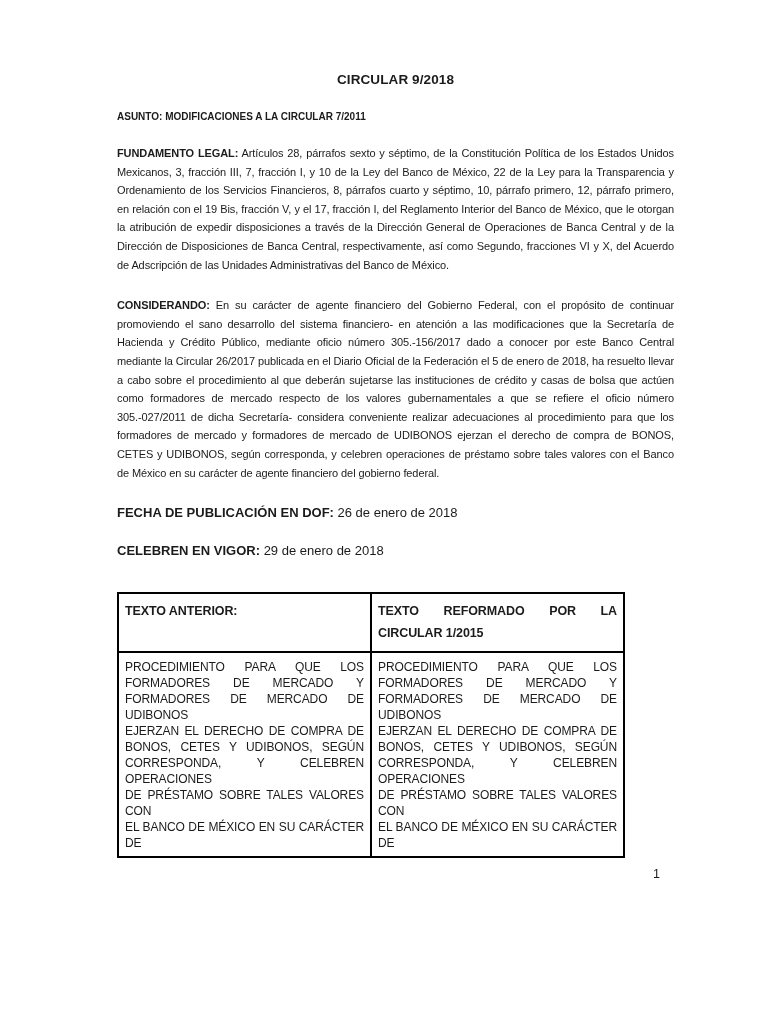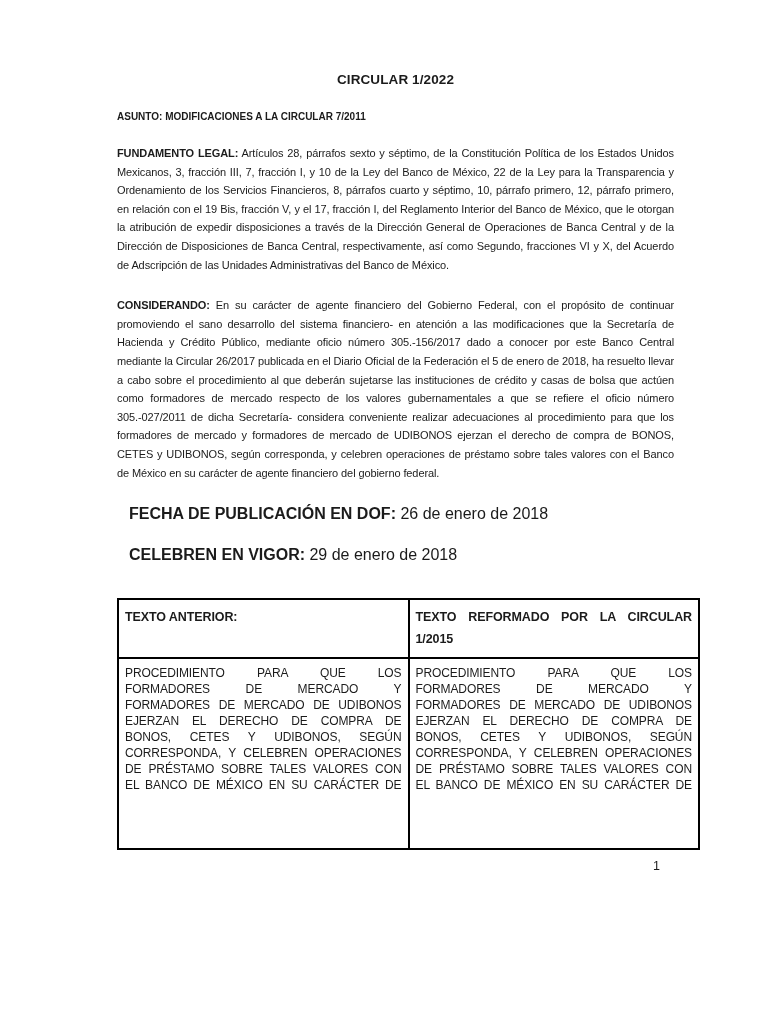--- a/index.html
+++ b/index.html
@@ -31,28 +31,27 @@
   .para {
     margin-top: 22px;
     font-size: 11px;
     line-height: 18.6px;
     text-align: justify;
     letter-spacing: -0.1px;
   }
   .para .lbl { font-weight: bold; }
   .kv {
     margin-top: 23px;
-    font-size: 16px;
-    margin-left: 12px;
+    font-size: 13px;
   }
   .kv .lbl { font-weight: bold; }
   .tablewrap { margin-top: 34px; }
   table.doc-table {
     border-collapse: collapse;
-    width: 583px;
+    width: 508px;
     table-layout: fixed;
   }
   table.doc-table td {
     border: 2px solid #000000;
     vertical-align: top;
     padding: 6px 6px 5px 6px;
   }
   td.hdr {
     font-weight: bold;
     font-size: 12.5px;
@@ -78,21 +77,21 @@
     padding-right: 40px;
     box-sizing: border-box;
     font-size: 12.5px;
   }
 </style>
 </head>
 <body>
 
 <div class="page">
 
-  <div class="title">CIRCULAR 1/2022</div>
+  <div class="title">CIRCULAR 9/2018</div>
 
   <div class="subject">ASUNTO: MODIFICACIONES A LA CIRCULAR 7/2011</div>
 
   <p class="para"><span class="lbl">FUNDAMENTO LEGAL:</span><span> Artículos 28, párrafos sexto y séptimo, de la Constitución Política de los Estados Unidos Mexicanos, 3, fracción III, 7, fracción I, y 10 de la Ley del Banco de México, 22 de la Ley para la Transparencia y Ordenamiento de los Servicios Financieros, 8, párrafos cuarto y séptimo, 10, párrafo primero, 12, párrafo primero, en relación con el 19 Bis, fracción V, y el 17, fracción I, del Reglamento Interior del Banco de México, que le otorgan la atribución de expedir disposiciones a través de la Dirección General de Operaciones de Banca Central y de la Dirección de Disposiciones de Banca Central, respectivamente, así como Segundo, fracciones VI y X, del Acuerdo de Adscripción de las Unidades Administrativas del Banco de México.</span></p>
 
   <p class="para"><span class="lbl">CONSIDERANDO:</span><span> En su carácter de agente financiero del Gobierno Federal, con el propósito de continuar promoviendo el sano desarrollo del sistema financiero- en atención a las modificaciones que la Secretaría de Hacienda y Crédito Público, mediante oficio número 305.-156/2017 dado a conocer por este Banco Central mediante la Circular 26/2017 publicada en el Diario Oficial de la Federación el 5 de enero de 2018, ha resuelto llevar a cabo sobre el procedimiento al que deberán sujetarse las instituciones de crédito y casas de bolsa que actúen como formadores de mercado respecto de los valores gubernamentales a que se refiere el oficio número 305.-027/2011 de dicha Secretaría- considera conveniente realizar adecuaciones al procedimiento para que los formadores de mercado y formadores de mercado de UDIBONOS ejerzan el derecho de compra de BONOS, CETES y UDIBONOS, según corresponda, y celebren operaciones de préstamo sobre tales valores con el Banco de México en su carácter de agente financiero del gobierno federal.</span></p>
 
   <div class="kv"><span class="lbl">FECHA DE PUBLICACIÓN EN DOF:</span><span> 26 de enero de 2018</span></div>
 
   <div class="kv"><span class="lbl">CELEBREN EN VIGOR:</span><span> 29 de enero de 2018</span></div>

